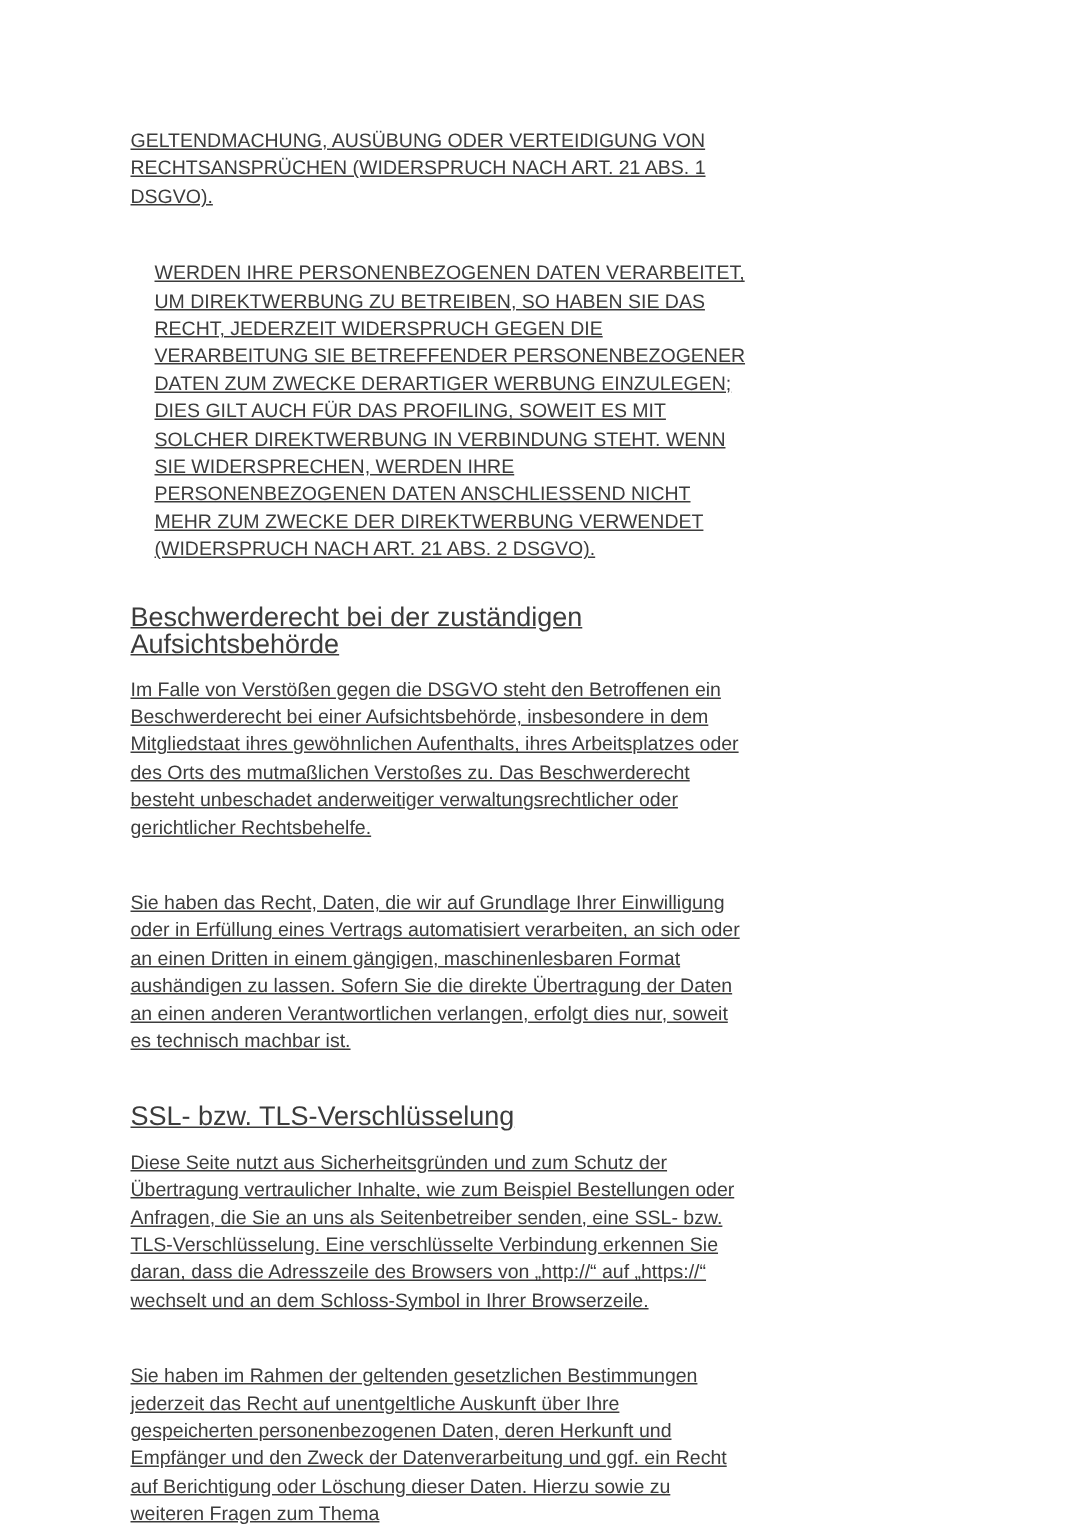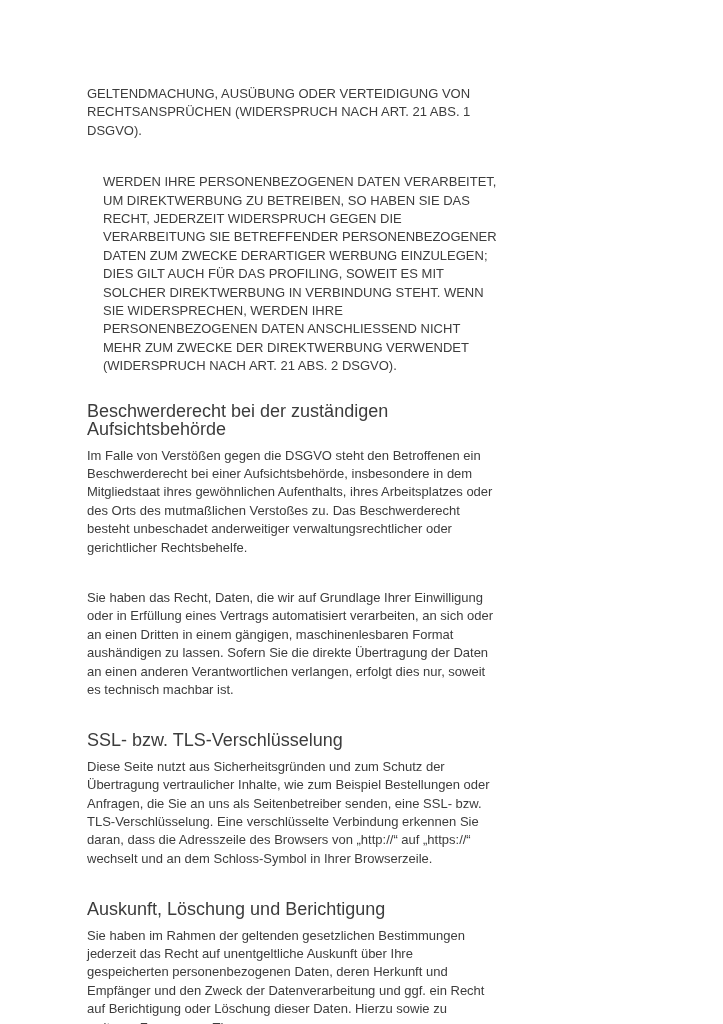--- a/index.html
+++ b/index.html
@@ -12,38 +12,39 @@
     width: 580px;
     height: 1024px;
     background: #ffffff;
     box-sizing: border-box;
     padding: 85px 83px 0 87px;
     font-family: "Liberation Sans", sans-serif;
     font-size: 13px;
     line-height: 18.4px;
     color: #3c3c3c;
     overflow: hidden;
+    text-decoration: underline;
   }
   .caps-heading {
     margin: 0 0 33px 0;
     font-size: 13px;
     font-weight: normal;
     line-height: 18.4px;
   }
   .caps-paragraph {
     margin: 0 0 26px 16px;
   }
   .section-heading {
     margin: 0 0 8px 0;
     font-size: 18px;
     font-weight: normal;
     line-height: 18.4px;
   }
   .paragraph {
-    margin: 0 0 32px 0;
+    margin: 12px 0 32px 0;
   }
   .paragraph.space-lg {
     margin-bottom: 36px;
   }
 </style>
 </head>
 <body>
 
 <div class="page">
 
@@ -56,17 +57,16 @@
   <div class="paragraph">Im Falle von Verstößen gegen die DSGVO steht den Betroffenen ein Beschwerderecht bei einer Aufsichtsbehörde, insbesondere in dem Mitgliedstaat ihres gewöhnlichen Aufenthalts, ihres Arbeitsplatzes oder des Orts des mutmaßlichen Verstoßes zu. Das Beschwerderecht besteht unbeschadet anderweitiger verwaltungsrechtlicher oder gerichtlicher Rechtsbehelfe.</div>
 
 
   <div class="paragraph">Sie haben das Recht, Daten, die wir auf Grundlage Ihrer Einwilligung oder in Erfüllung eines Vertrags automatisiert verarbeiten, an sich oder an einen Dritten in einem gängigen, maschinenlesbaren Format aushändigen zu lassen. Sofern Sie die direkte Übertragung der Daten an einen anderen Verantwortlichen verlangen, erfolgt dies nur, soweit es technisch machbar ist.</div>
 
   <div class="section-heading">SSL- bzw. TLS-Verschlüsselung</div>
 
   <div class="paragraph">Diese Seite nutzt aus Sicherheitsgründen und zum Schutz der Übertragung vertraulicher Inhalte, wie zum Beispiel Bestellungen oder Anfragen, die Sie an uns als Seitenbetreiber senden, eine SSL- bzw. TLS-Verschlüsselung. Eine verschlüsselte Verbindung erkennen Sie daran, dass die Adresszeile des Browsers von „http://“ auf „https://“ wechselt und an dem Schloss-Symbol in Ihrer Browserzeile.</div>
 
 
-  <div class="section-heading">Auskunft, Löschung und Berichtigung</div>
 
   <div class="paragraph">Sie haben im Rahmen der geltenden gesetzlichen Bestimmungen jederzeit das Recht auf unentgeltliche Auskunft über Ihre gespeicherten personenbezogenen Daten, deren Herkunft und Empfänger und den Zweck der Datenverarbeitung und ggf. ein Recht auf Berichtigung oder Löschung dieser Daten. Hierzu sowie zu weiteren Fragen zum Thema</div>
 
 </div>
 
 </body></html>

